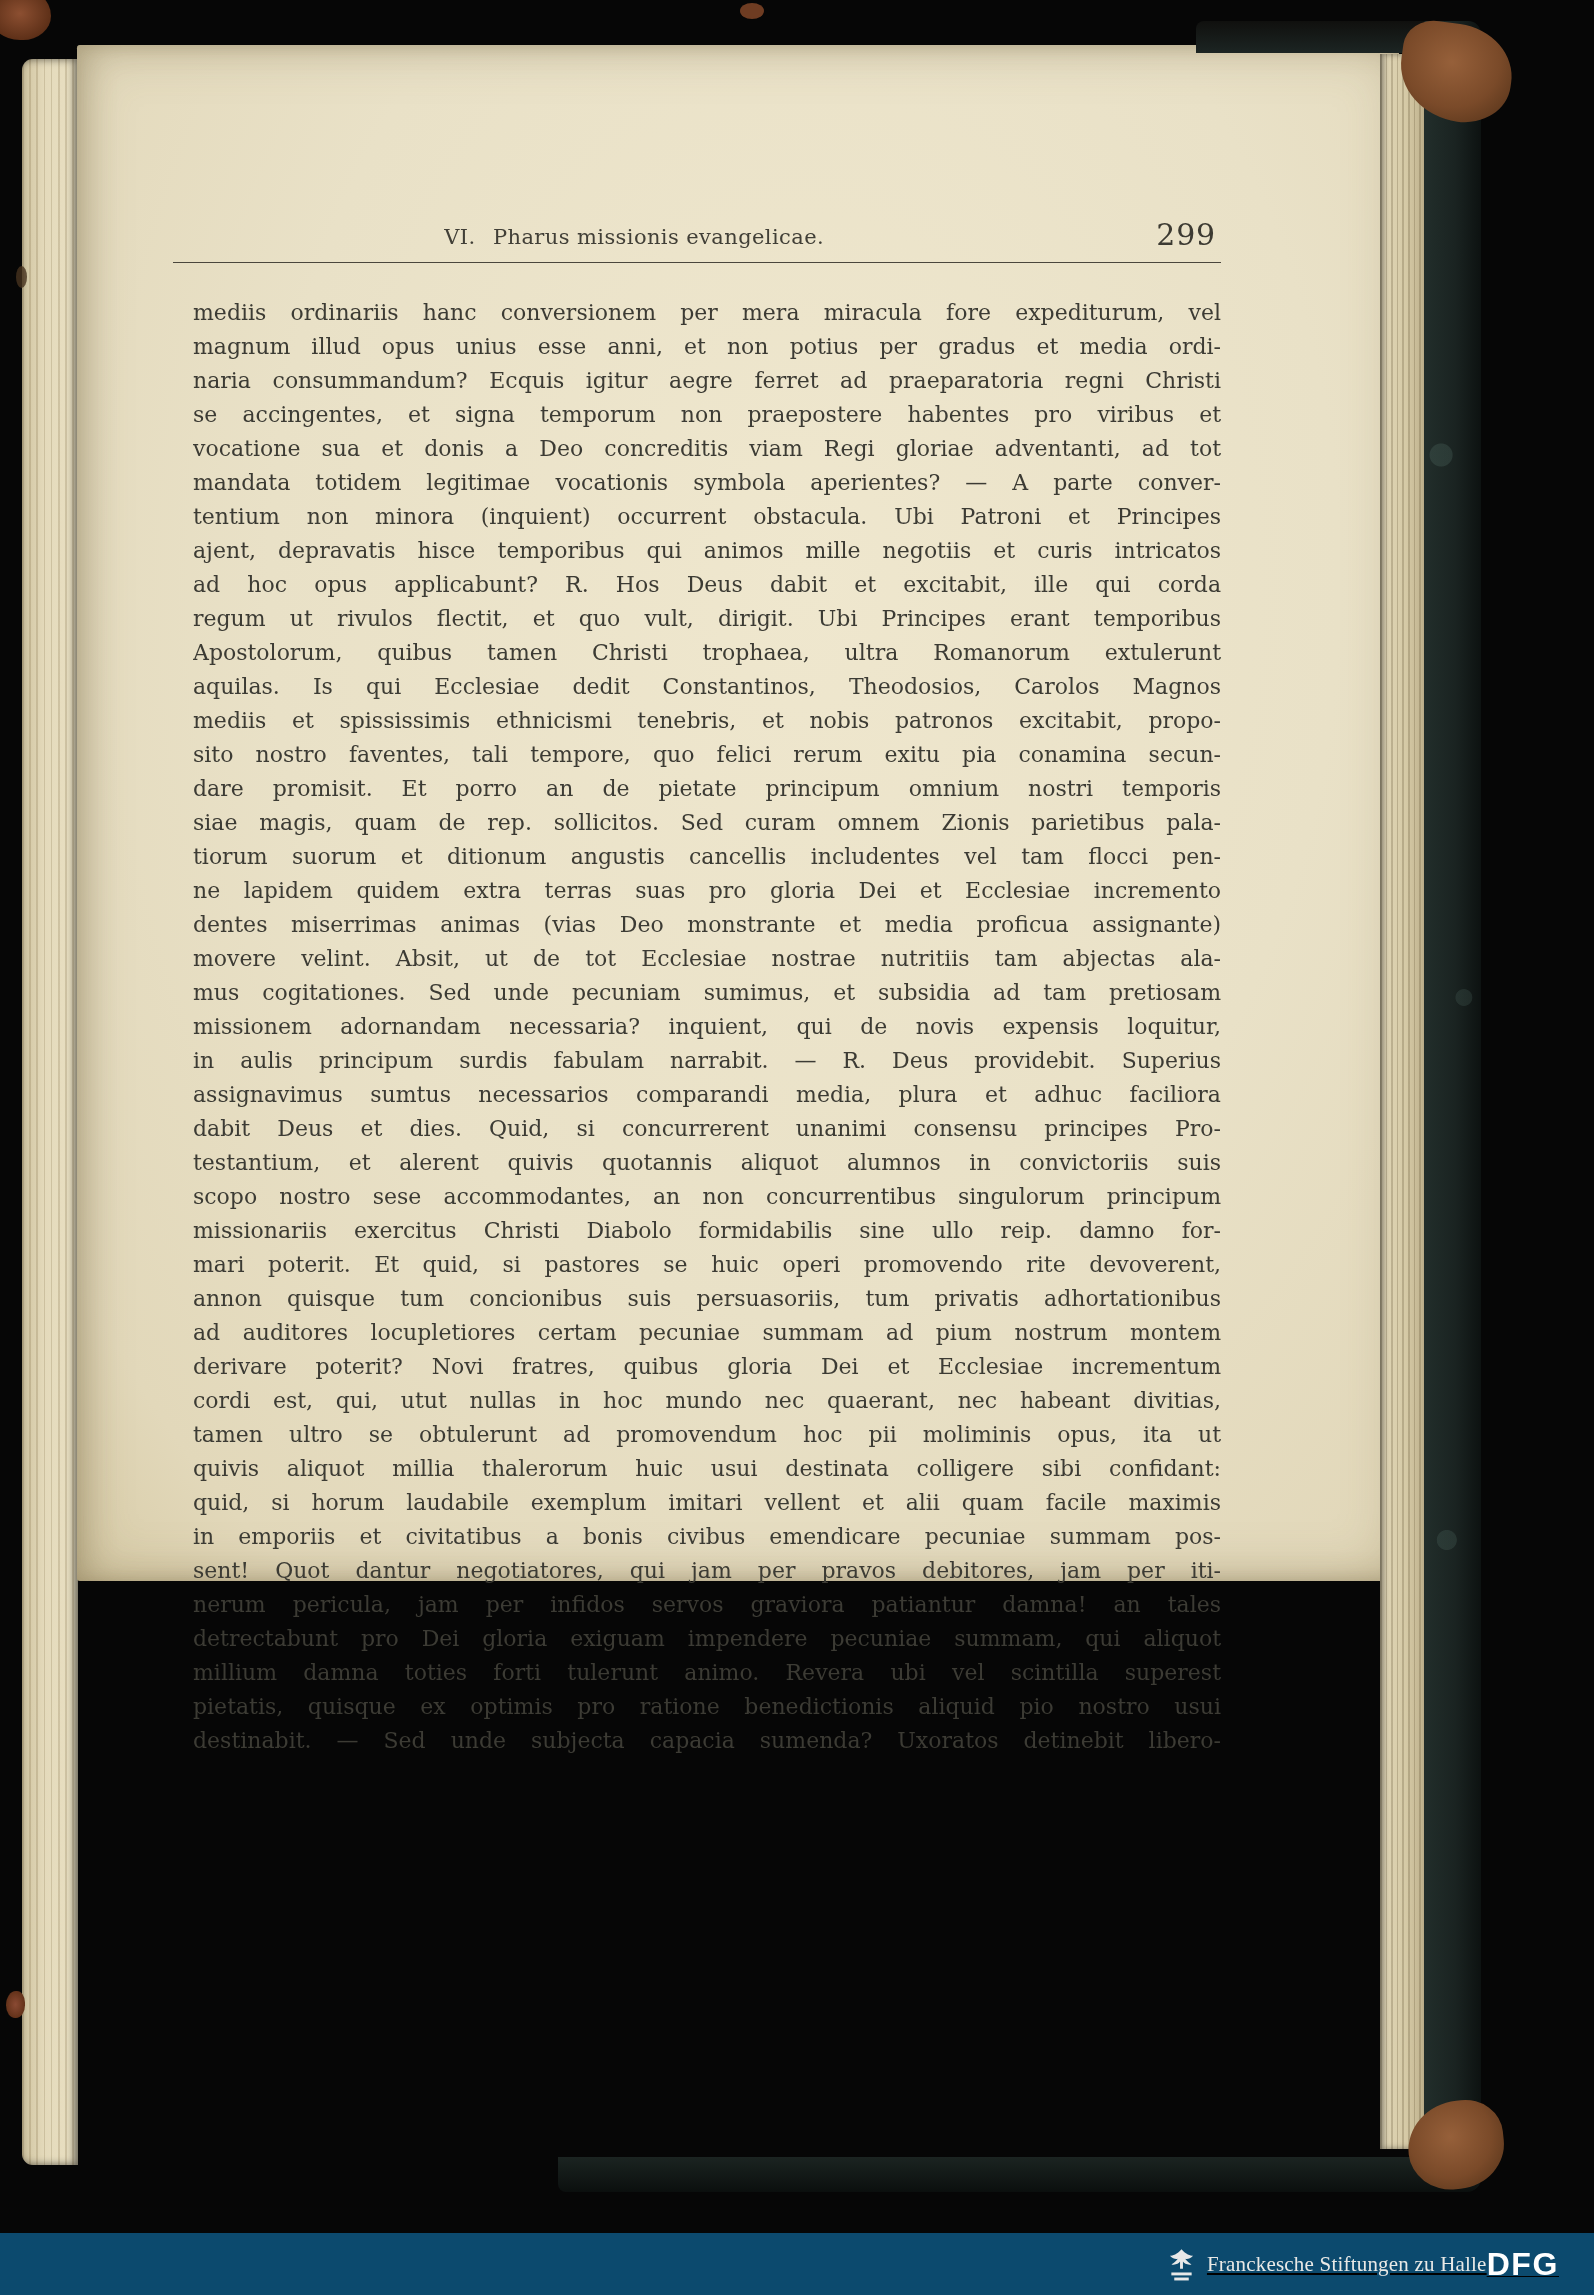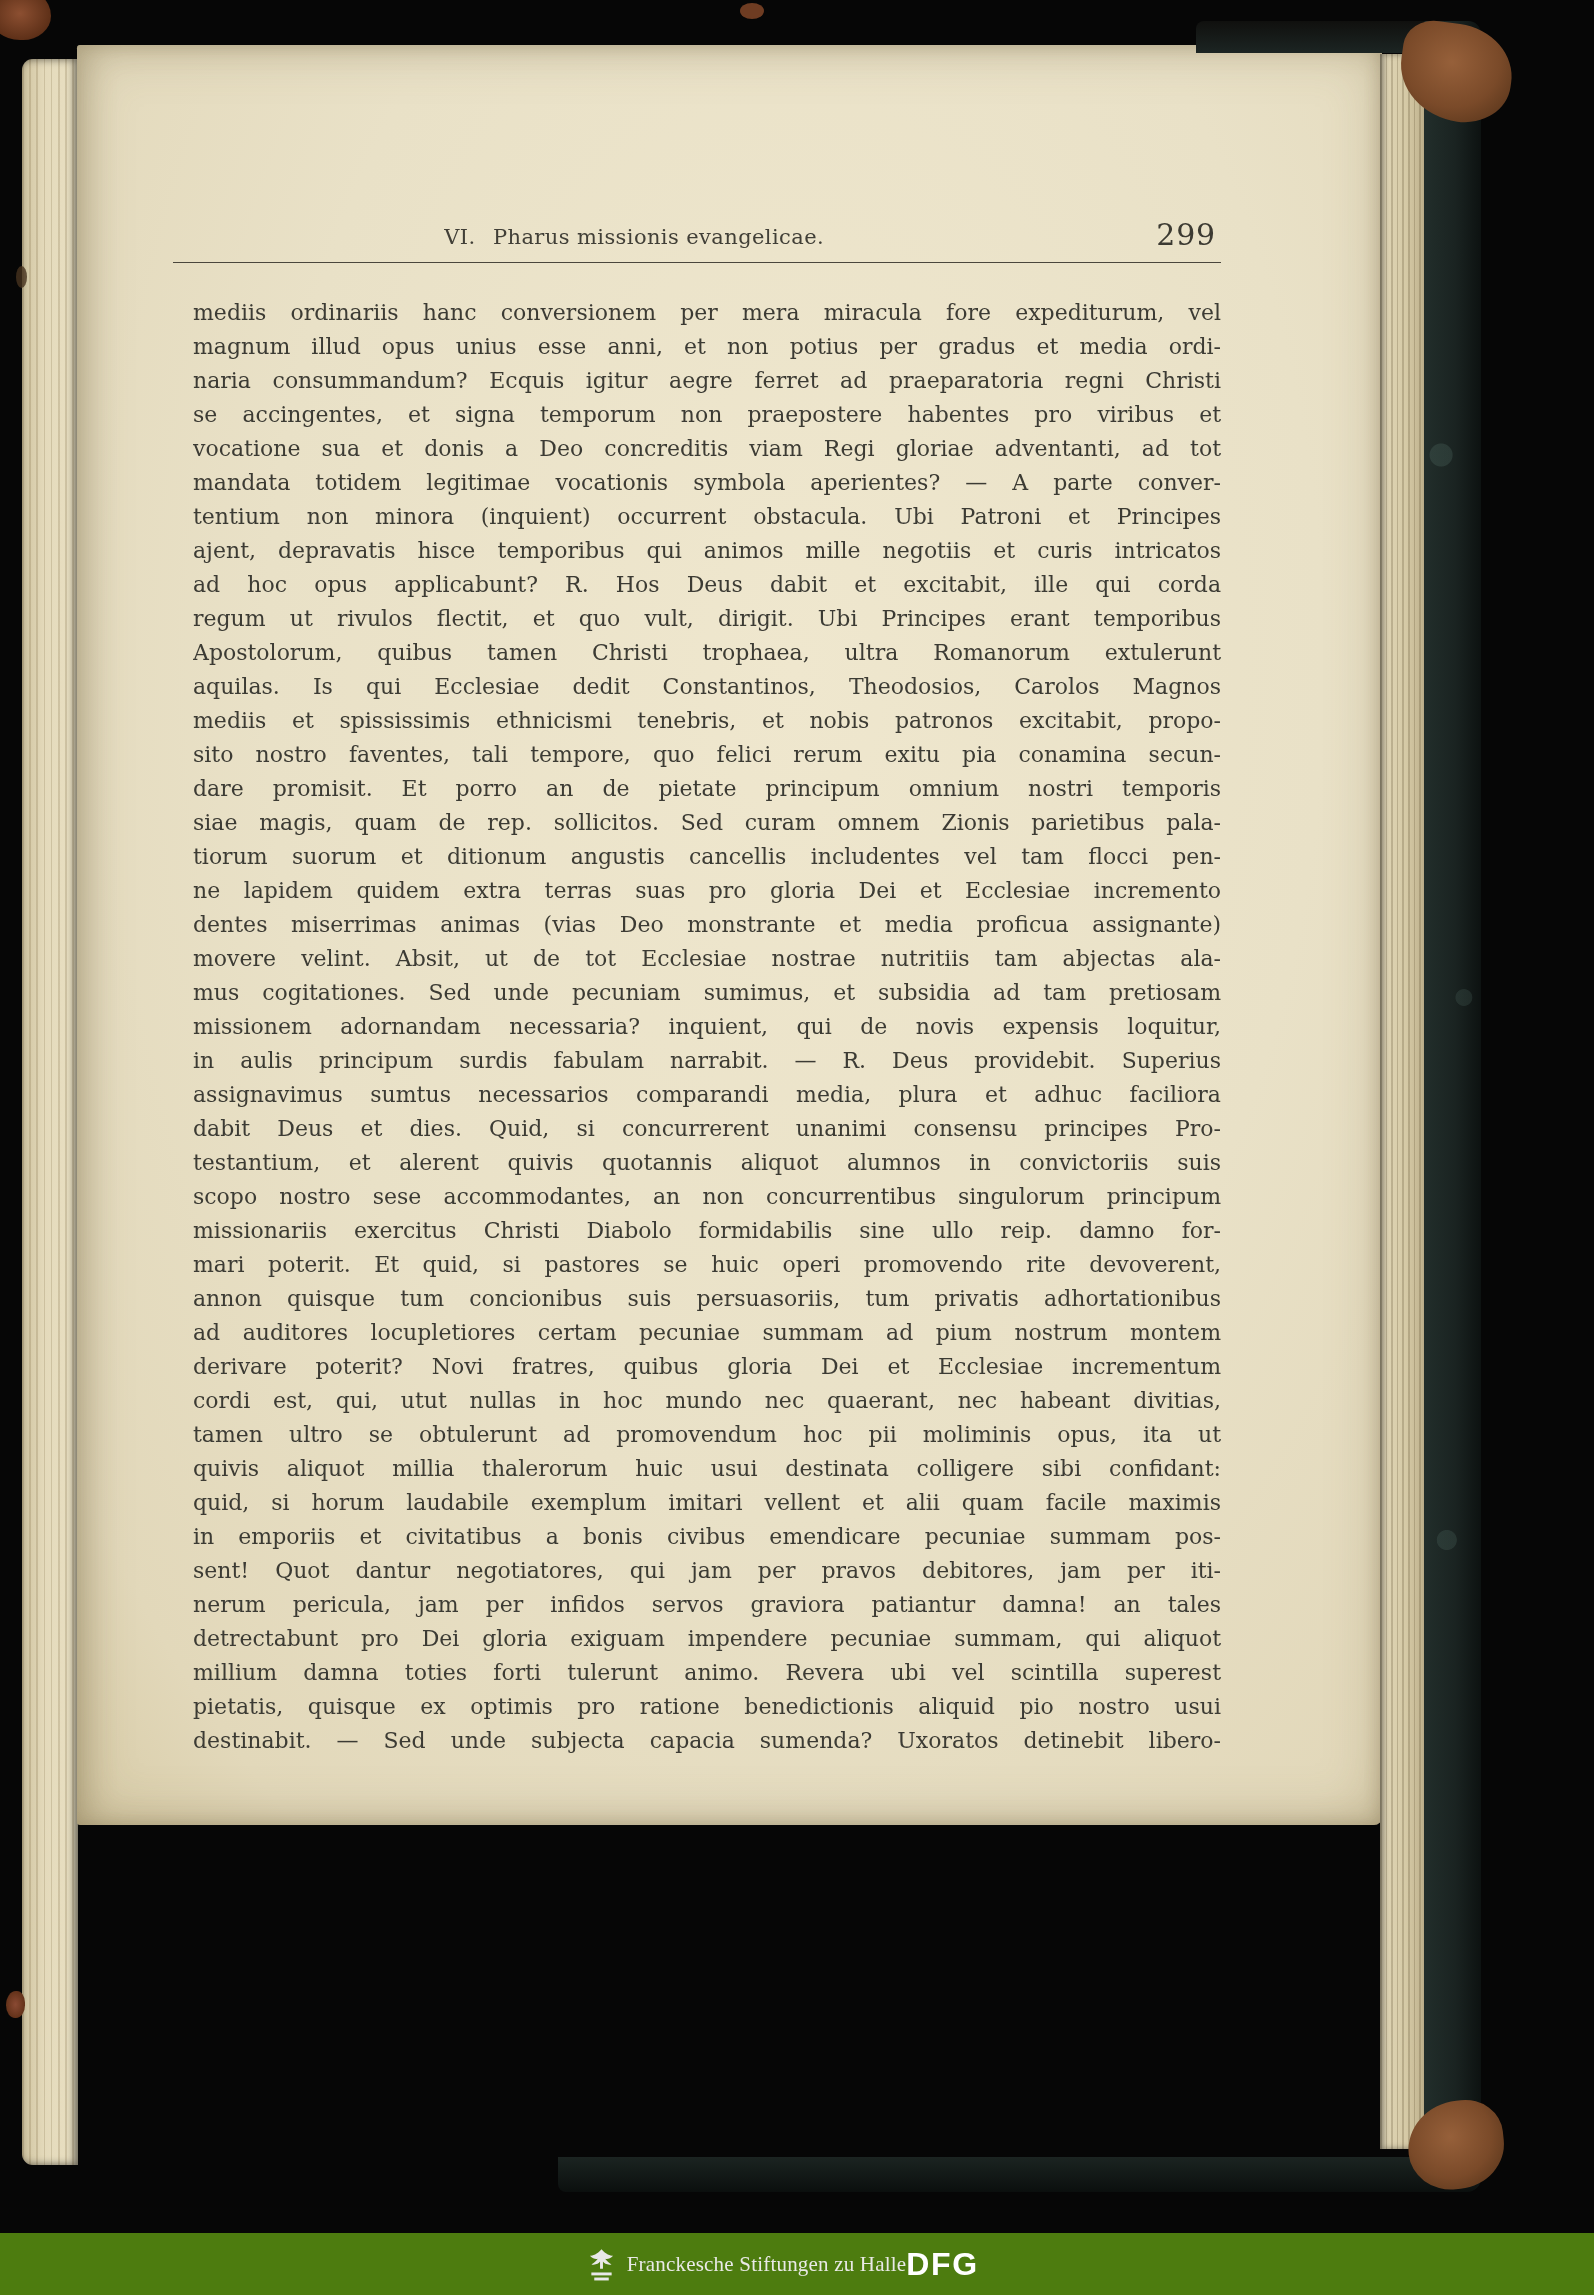--- a/index.html
+++ b/index.html
@@ -27,28 +27,29 @@
         rgba(0,0,0,0) 1.6px 7.2px),
       linear-gradient(90deg, #cfc3a0 0%, #e4dabb 40%, #e9e0c3 100%);
     border-radius: 11px 0 0 11px;
     box-shadow: -3.2px 0 8px rgba(0,0,0,0.6) inset;
   }
 
   
   .page {
     position: absolute;
     left: 77px; top: 45px;
-    width: 1305px; height: 1780px;
+    width: 1305px; height: 1536px;
     background:
       radial-gradient(ellipse at 55% 35%, #efe7ce 0%, #e9e1c7 52%, #e2d8ba 86%, #d8cca8 100%);
     box-shadow:
       inset 0 0 56px rgba(110,92,55,0.28),
       inset 11px 0 29px rgba(100,85,50,0.22),
       inset -4.8px 0 14.3px rgba(100,85,50,0.18);
     border-radius: 3.2px 8px 8px 3.2px;
+    padding-left: 17px;
   }
   .page-inner {
     position: absolute;
     left: 96px; top: 171px;
     width: 1048px;
   }
   .running-header {
     position: relative;
     height: 46px;
     border-bottom: 1.6px solid #4a463c;
@@ -168,24 +169,25 @@
     width: 19px; height: 27px;
     border-radius: 55% 45% 50% 50%;
     background: radial-gradient(ellipse, #8a4a33 0%, #53280f 100%);
   }
 
   
   .footer-bar {
     position: absolute;
     left: 0; bottom: 0;
     width: 1594px; height: 62px;
-    background: #4d7c0f;
+    background: #0c4a6e;
     display: flex;
     align-items: center;
-    justify-content: center;
+    justify-content: flex-end;
+    text-decoration: underline;
   }
   .footer-left {
     display: flex;
     align-items: center;
     gap: 11px;
     padding-left: 6.4px;
   }
   .institution {
     font-family: "Liberation Serif", serif;
     font-size: 21px;

